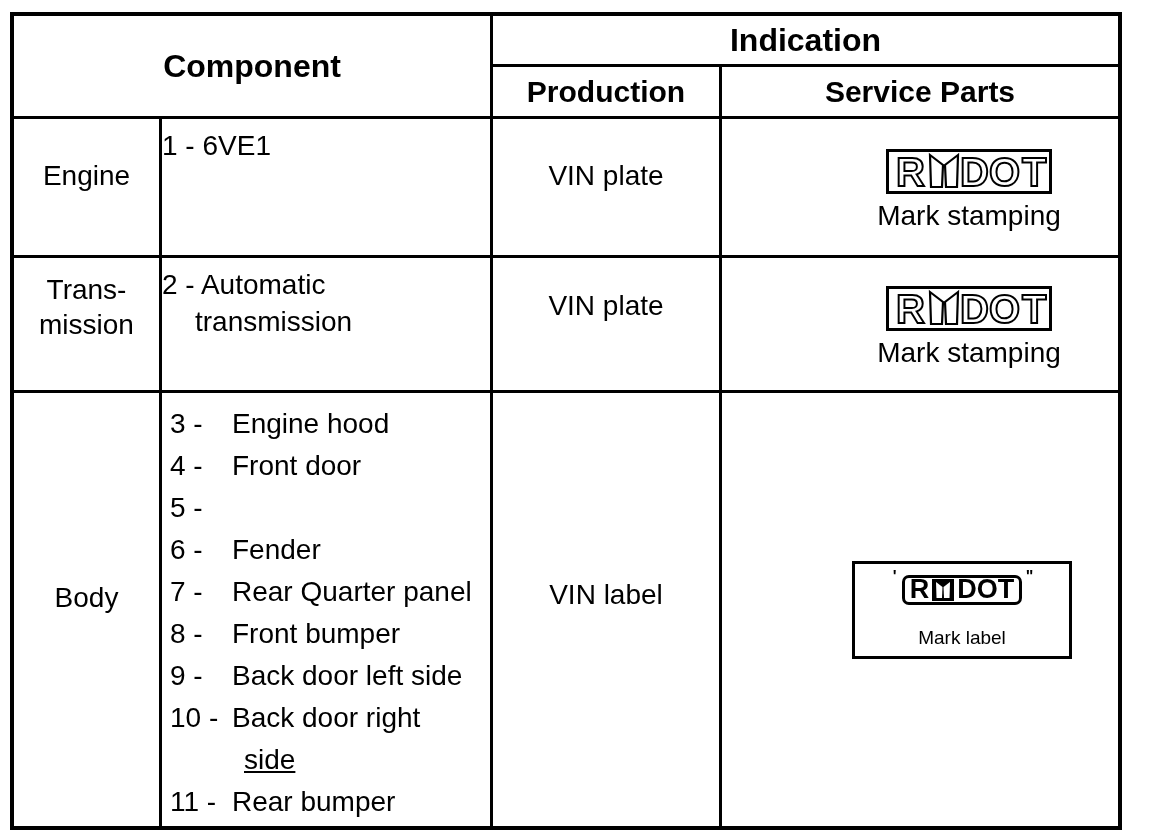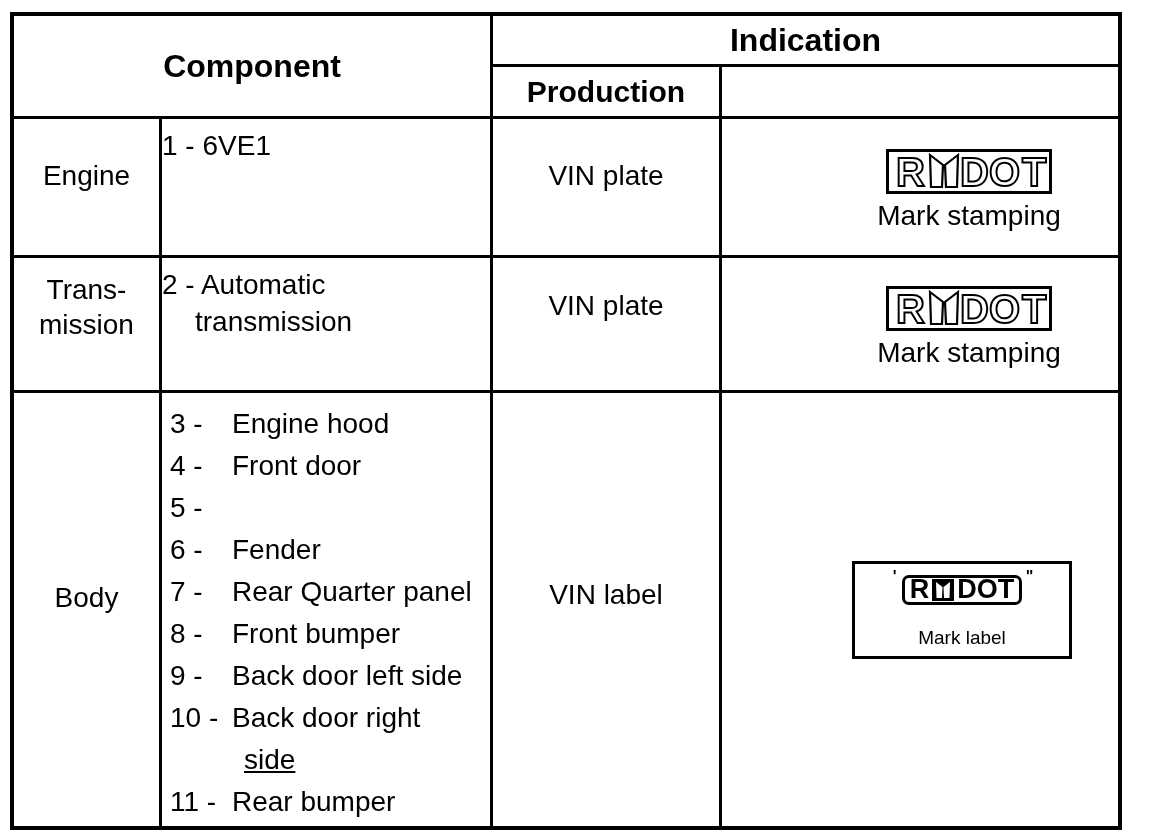--- a/index.html
+++ b/index.html
@@ -56,20 +56,21 @@
 </head>
 <body>
 
 <div class="canvas">
   <div class="tbl">
 
     <div class="c comp-head center h1">Component</div>
     <div class="ind-wrap">
       <div class="ind-top center h1">Indication</div>
       <div class="prod-head center h2">Production</div>
+      <div class="center h2">Service Parts</div>
     </div>
 
     <div class="c center txt">
       <div class="comp-cell nudge-eng">
           <div>Engine</div>
         </div>
     </div>
     <div class="c txt detail">
         <div>1 - 6VE1</div>
       </div>

